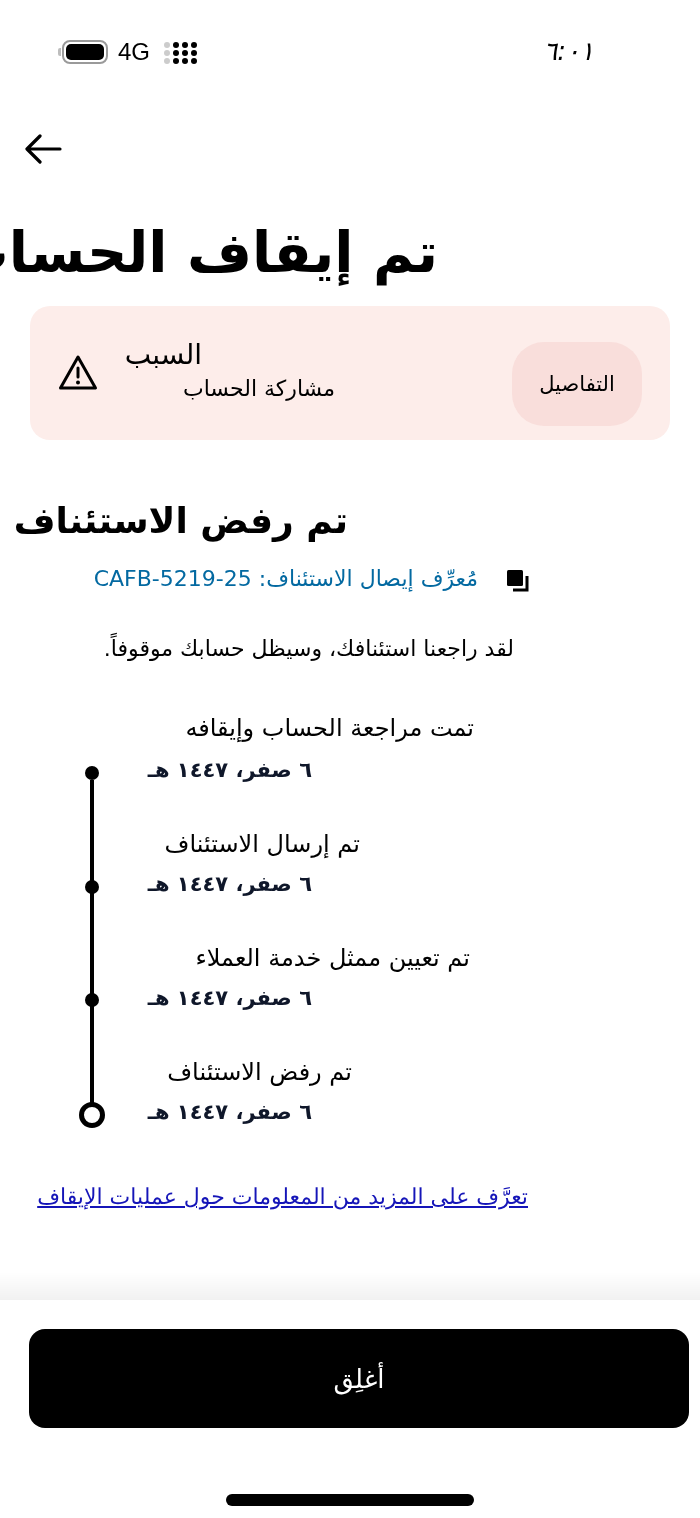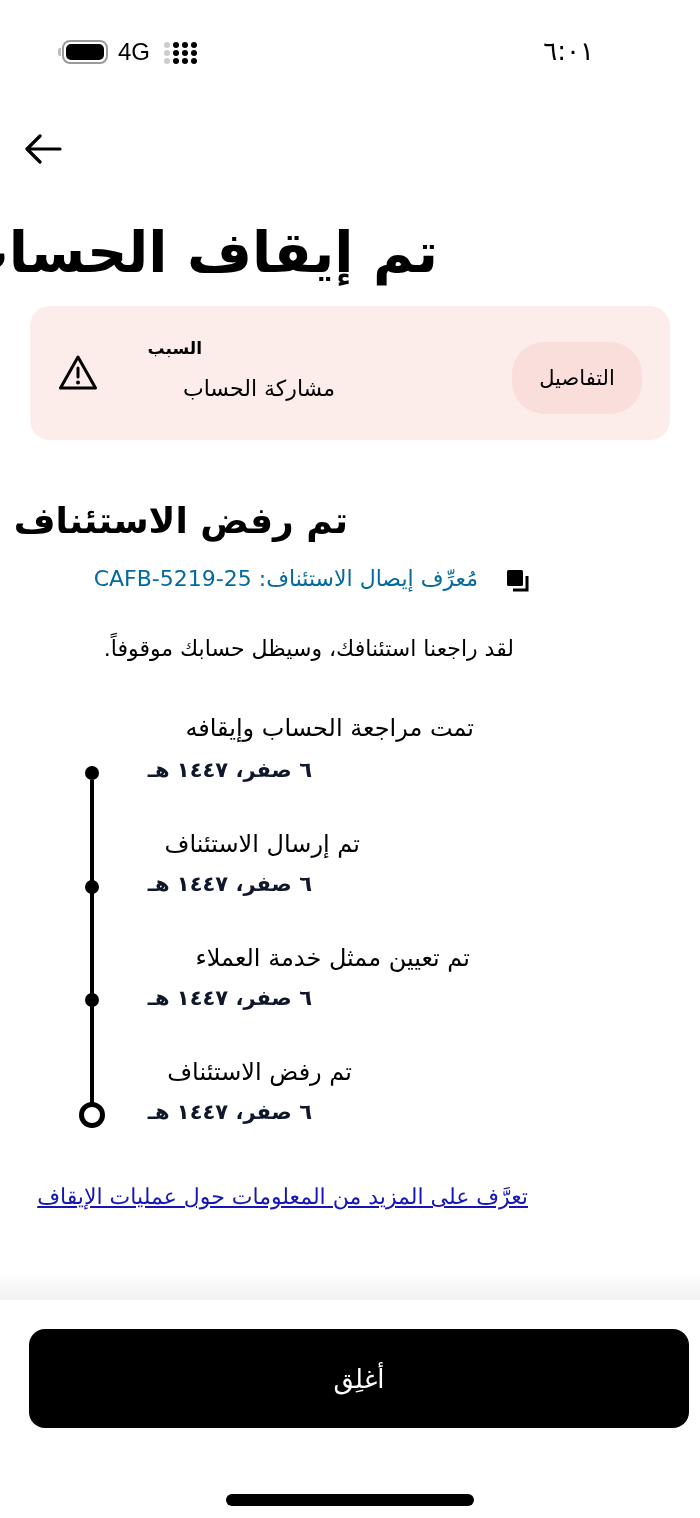--- a/index.html
+++ b/index.html
@@ -7,31 +7,31 @@
     body { font-family: "DejaVu Sans", sans-serif; color: #000; position: relative; }
 
     .status-bar { position: absolute; top: 0; left: 0; width: 700px; height: 105px; }
     .battery { position: absolute; left: 62px; top: 40px; width: 46px; height: 24px; border: 2px solid #9a9a9a; border-radius: 8px; padding: 2px; }
     .battery-fill { width: 100%; height: 100%; background: #000; border-radius: 5px; }
     .battery-nub { position: absolute; left: 58px; top: 48px; width: 3px; height: 8px; background: #bdbdbd; border-radius: 2px 0 0 2px; }
     .network { position: absolute; left: 118px; top: 38px; font-family: "Liberation Sans", sans-serif; font-size: 24px; font-weight: 500; }
     .signal { position: absolute; left: 164px; top: 42px; width: 36px; height: 22px; display: grid; grid-template-columns: repeat(4, 6px); grid-template-rows: repeat(3, 6px); gap: 2px 3px; }
     .signal span { background: #000; border-radius: 50%; }
     .signal span.dim { background: #ccc; }
-    .clock { position: absolute; right: 106px; top: 36px; font-size: 26px; font-weight: 500; direction: rtl; }
+    .clock { position: absolute; right: 106px; top: 36px; font-size: 26px; font-weight: 500; direction: rtl; font-style: italic; }
 
     .back-btn { position: absolute; left: 22px; top: 128px; width: 42px; height: 42px; display: flex; align-items: center; justify-content: center; cursor: pointer; }
 
     .rtl { direction: rtl; text-align: right; }
 
     .page-title { position: absolute; right: 262px; top: 220px; font-size: 56px; font-weight: bold; white-space: nowrap; }
 
     .reason-card { position: absolute; left: 30px; top: 306px; width: 640px; height: 134px; background: #fdedea; border-radius: 20px; }
-    .details-btn { position: absolute; left: 482px; top: 36px; width: 130px; height: 72px; background: #f9dedb; border-radius: 32px; display: flex; align-items: center; justify-content: center; font-size: 21px; cursor: pointer; }
-    .reason-label { position: absolute; right: 468px; top: 32px; font-size: 17px; white-space: nowrap; font-weight: bold; }
+    .details-btn { position: absolute; left: 482px; top: 36px; width: 130px; height: 84px; background: #f9dedb; border-radius: 32px; display: flex; align-items: center; justify-content: center; font-size: 21px; cursor: pointer; }
+    .reason-label { position: absolute; right: 468px; top: 32px; font-size: 28px; white-space: nowrap; }
     .reason-value { position: absolute; right: 335px; top: 70px; font-size: 22px; white-space: nowrap; }
     .warning-icon { position: absolute; left: 28px; top: 48px; width: 40px; height: 38px; }
 
     .appeal-heading { position: absolute; right: 352px; top: 500px; font-size: 36px; font-weight: bold; white-space: nowrap; }
     .copy-btn { position: absolute; left: 505px; top: 568px; width: 26px; height: 26px; cursor: pointer; }
     .receipt-id { position: absolute; right: 222px; top: 566px; font-size: 22px; color: #0369a1; white-space: nowrap; }
     .message { position: absolute; right: 186px; top: 636px; font-size: 22px; white-space: nowrap; }
 
     .timeline { position: absolute; left: 0; top: 700px; width: 700px; height: 440px; }
     .tl-line { position: absolute; left: 90px; width: 4px; background: #000; }

